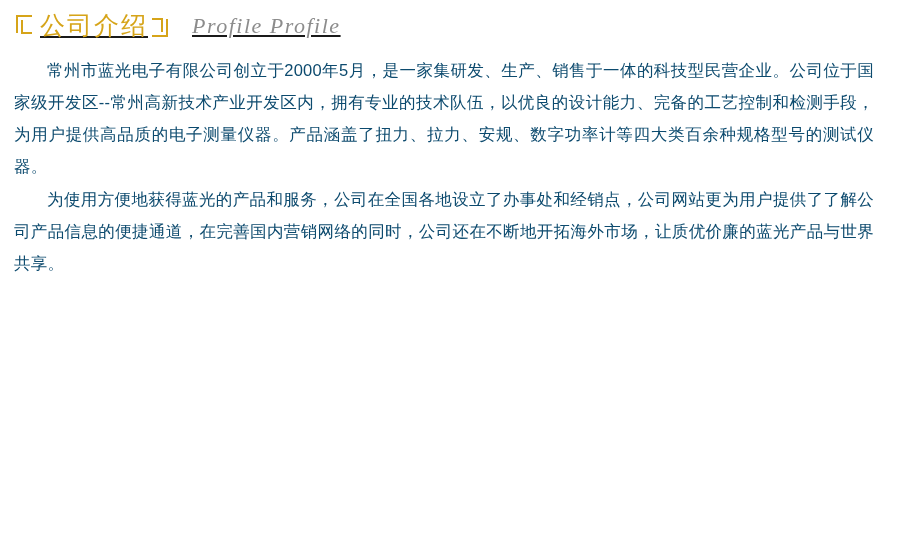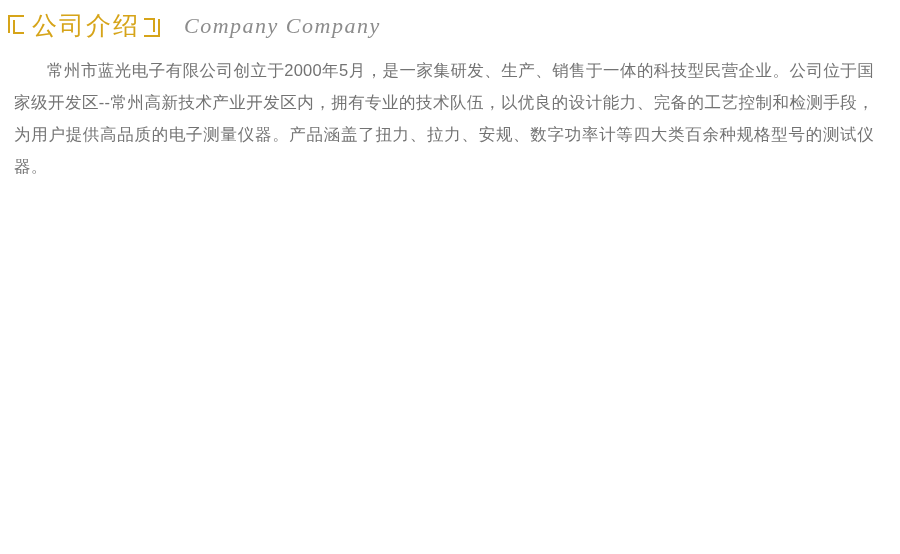--- a/index.html
+++ b/index.html
@@ -18,23 +18,24 @@
     position: relative;
     width: 900px;
     height: 554px;
     box-sizing: border-box;
   }
 
   
   .header {
     position: relative;
     height: 44px;
-    padding: 4px 0 0 8px;
+    padding: 4px 0 0 16px;
     display: flex;
     align-items: center;
+    text-decoration: underline;
   }
   .corner-mark {
     position: relative;
     width: 22px;
     height: 26px;
     margin-right: 2px;
     flex: 0 0 auto;
   }
   .corner-mark::before {
     content: "";
@@ -105,33 +106,34 @@
   .content {
     padding: 6px 18px 0 14px;
   }
   .para {
     font-size: 16.5px;
     line-height: 32px;
     text-align: justify;
     text-justify: inter-ideograph;
     text-indent: 2em;
     margin: 0 8px 1px 0;
-    color: #737373;
+    color: #0c4a6e;
     letter-spacing: 0.2px;
   }
 </style>
 </head>
 <body>
 
 <div class="page">
 
   <div class="header">
     <span class="corner-mark"></span>
     <span class="title-cn">公司介绍</span>
     <span class="corner-mark-right"></span>
-    <span class="title-en">Company Company</span>
+    <span class="title-en">Profile Profile</span>
   </div>
 
   <div class="content">
     <p class="para">常州市蓝光电子有限公司创立于2000年5月，是一家集研发、生产、销售于一体的科技型民营企业。公司位于国家级开发区--常州高新技术产业开发区内，拥有专业的技术队伍，以优良的设计能力、完备的工艺控制和检测手段，为用户提供高品质的电子测量仪器。产品涵盖了扭力、拉力、安规、数字功率计等四大类百余种规格型号的测试仪器。</p>
+    <p class="para">为使用方便地获得蓝光的产品和服务，公司在全国各地设立了办事处和经销点，公司网站更为用户提供了了解公司产品信息的便捷通道，在完善国内营销网络的同时，公司还在不断地开拓海外市场，让质优价廉的蓝光产品与世界共享。</p>
   </div>
 
 </div>
 
 </body></html>

